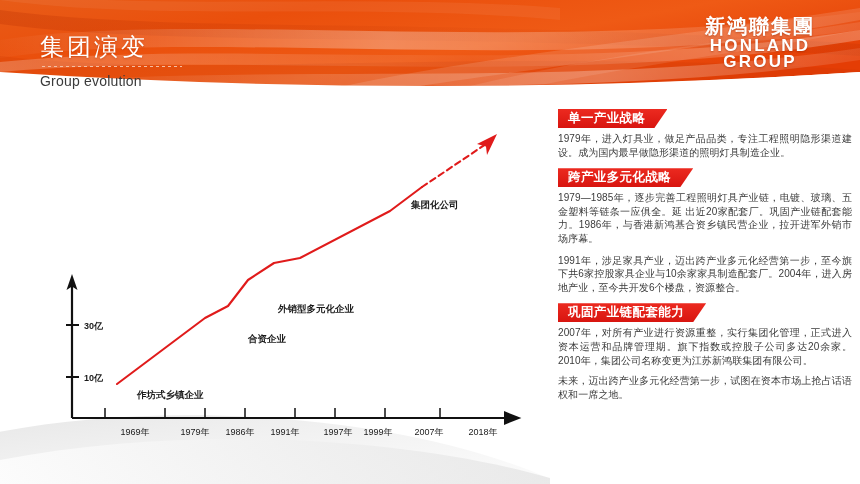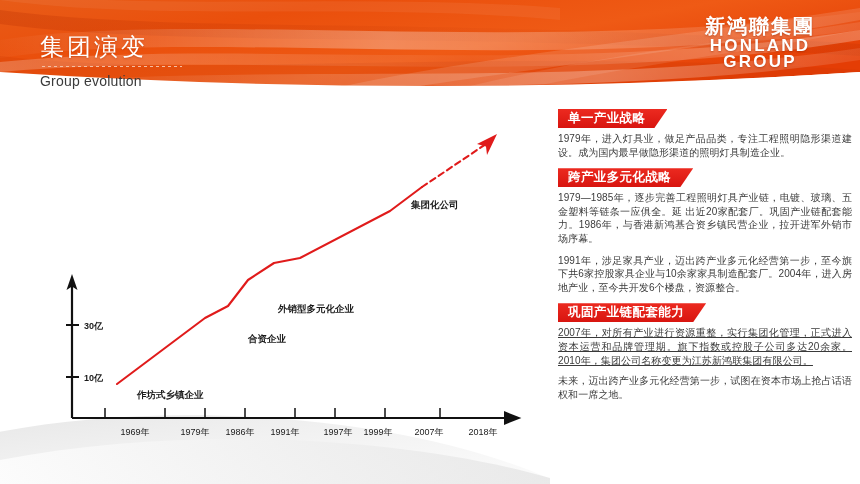--- a/index.html
+++ b/index.html
@@ -69,21 +69,21 @@
     background:linear-gradient(180deg,#ec2a20 0%,#d8150f 100%);
     clip-path:polygon(0 0,100% 0,calc(100% - 13px) 100%,0 100%);
     z-index:0;
   }
   .ribbon-text{position:relative;z-index:1;text-align:center;}
   .body-text{
     color:#3a3a3a;font-size:10px;line-height:13.6px;
     margin:0 0 8px 2px;text-align:justify;letter-spacing:.1px;
     font-weight:400;
   }
-  .body-text.tight{margin-bottom:7px;text-decoration:underline;}
+  .body-text.tight{margin-bottom:7px;}
 </style>
 </head>
 <body>
 
 <div id="slide">
 
   <div id="header">
     <svg width="860" height="96" viewBox="0 0 860 96" xmlns="http://www.w3.org/2000/svg">
       <defs>
         <linearGradient id="hdrGrad" x1="0" y1="0" x2="1" y2="0.6">

